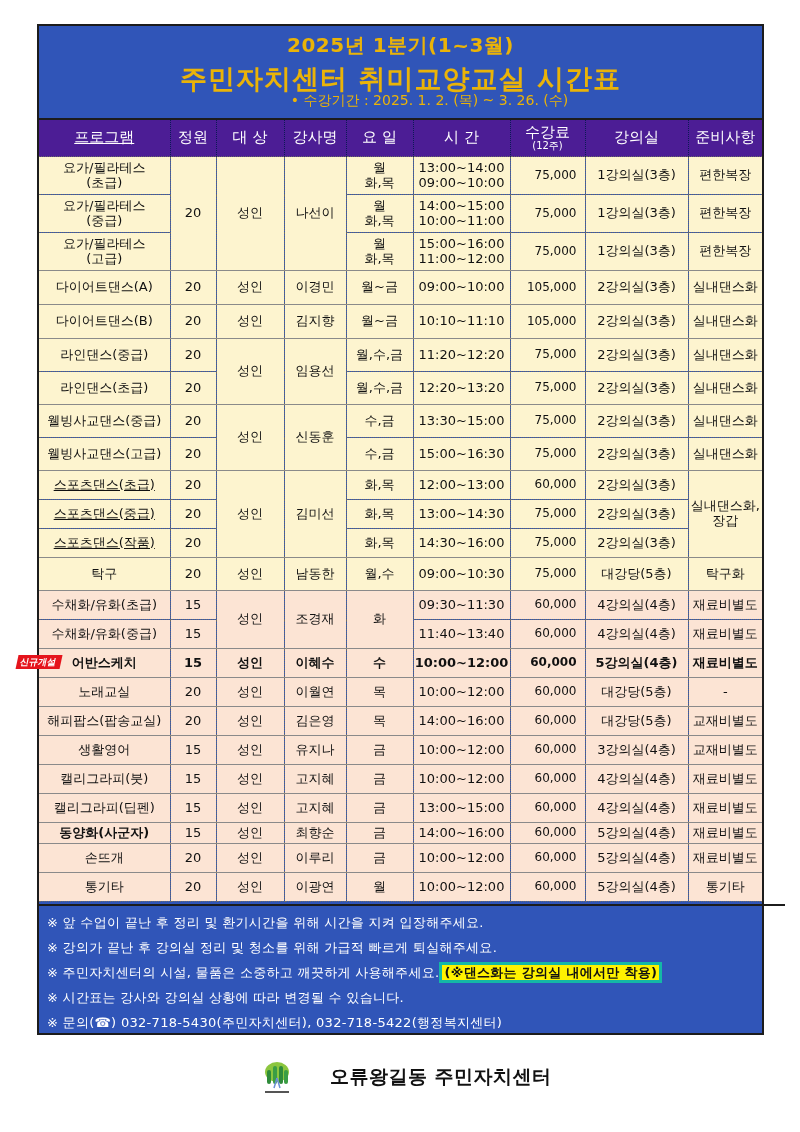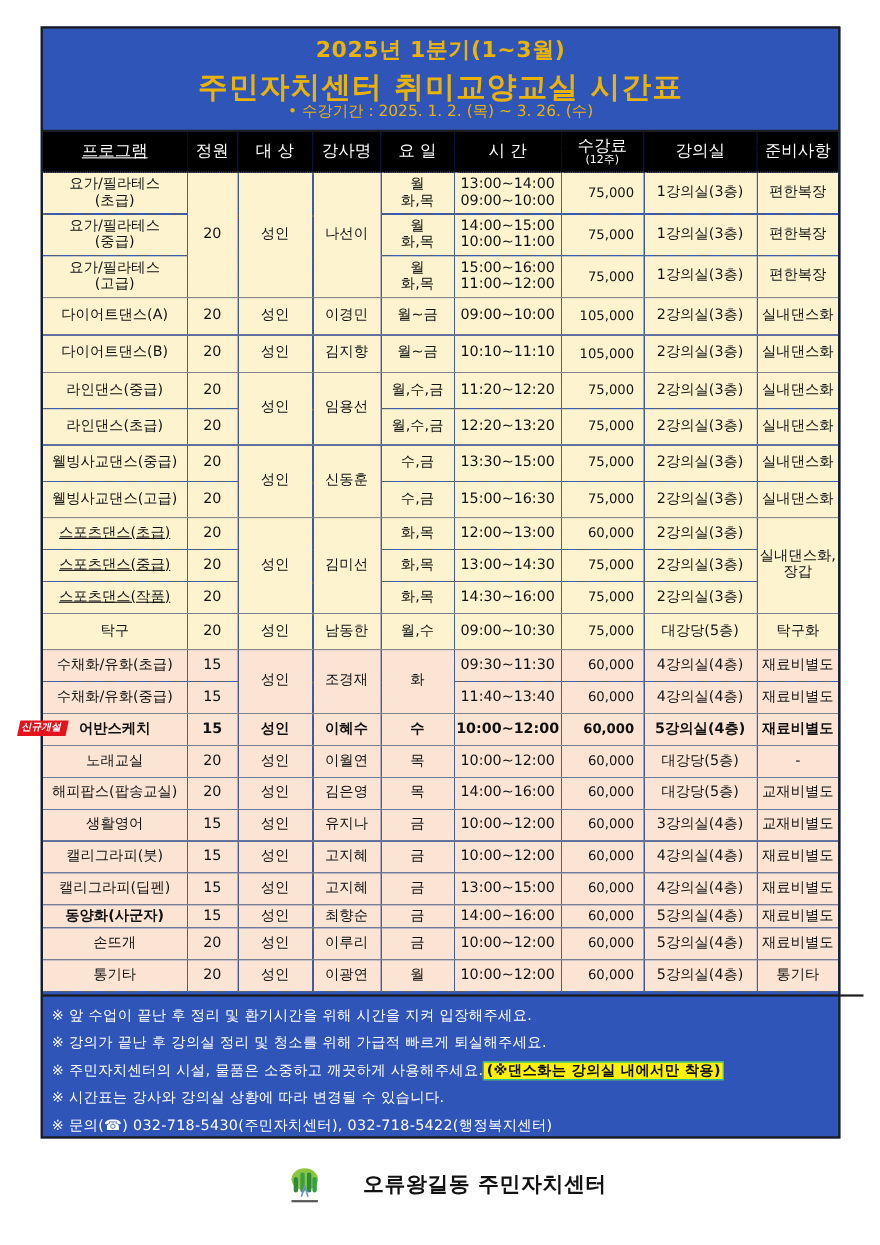--- a/index.html
+++ b/index.html
@@ -1,40 +1,40 @@
 <!DOCTYPE html>
 <html><head>
 <meta charset="utf-8">
 <style>
   html, body { margin:0; padding:0; background:#ffffff; }
   body { width:800px; height:1132px; position:relative; font-family:"DejaVu Sans", sans-serif; color:#111; overflow:hidden; }
   .frame { position:absolute; left:37px; top:24px; width:727px; height:1011px; border:2px solid #1c1c1c; box-sizing:border-box; background:#3055b8; }
   .title-block { position:absolute; left:0; top:0; width:100%; height:92px; text-align:center; color:#eab308; }
   .t1 { position:absolute; top:6px; width:100%; font-size:20px; font-weight:bold; letter-spacing:0.5px; }
   .t2 { position:absolute; top:35px; width:100%; font-size:27px; font-weight:bold; letter-spacing:1px; }
-  .t3 { position:absolute; top:66px; width:100%; font-size:14px; }
+  .t3 { position:absolute; top:66px; width:100%; font-size:14px;padding-left:29px; }
   .hdr-line { position:absolute; left:0; top:92px; width:100%; height:2px; background:#1c1c1c; }
   table.tt { position:absolute; left:0; top:94px; width:723px; border-collapse:collapse; table-layout:fixed; font-size:13px; }
-  table.tt th { background:#000000; color:#fff; font-weight:normal; font-size:15px; height:36px; border-left:1px dotted #0b1a55; padding:0; line-height:1.05; }
+  table.tt th { background:#4c1d95; color:#fff; font-weight:normal; font-size:15px; height:36px; border-left:1px dotted #0b1a55; padding:0; line-height:1.05; }
   table.tt th:first-child { border-left:none; text-decoration:underline; }
   table.tt th .sub { display:block; font-size:10px; }
   table.tt td { text-align:center; border:1px dotted #6a6a6a; padding:0; line-height:1.15; position:relative; }
   table.tt tr td:first-child { border-left:none; }
   table.tt tr td:last-child { border-right:none; }
   tr.y td { background:#fdf4cf; }
   tr.p td { background:#fce4d4; }
   tr.solid-top td { border-top:1px solid #8a8a8a; }
   td.fee { text-align:right !important; padding-right:8px !important; font-size:12px; }
   td.room { font-size:13px; }
   tr.bold td { font-weight:bold; }
   td.prog-u span { text-decoration:underline; }
   .badge { position:absolute; left:-22px; top:6px; background:#e5141c; color:#fff; font-size:9px; font-weight:bold; padding:2px 5px 2px 3px; transform:skewX(-12deg); white-space:nowrap; }
   .notes { position:absolute; left:0; top:878px; width:100%; height:131px; border-top:2px solid #1c1c1c; color:#fff; font-size:13px;padding-left:23px; }
   .note { position:absolute; left:8px; white-space:nowrap; letter-spacing:0.3px; }
-  .hl { background:#fff200; color:#111; font-weight:bold; border:1px solid #14b8a6; padding:0 2px; }
+  .hl { background:#fff200; color:#111; font-weight:bold; border:3px solid #14b8a6; padding:0 2px; }
   .footer { position:absolute; top:1058px; left:0; width:800px; height:40px; }
   .logo { position:absolute; left:262px; top:2px; width:30px; height:38px; }
   .footer-text { position:absolute; left:330px; top:6px; font-size:19px; font-weight:bold; color:#111; letter-spacing:0.5px; }
 </style>
 </head>
 <body>
 
 <div class="frame">
   <div class="title-block">
     <div class="t1">2025년 1분기(1~3월)</div>

